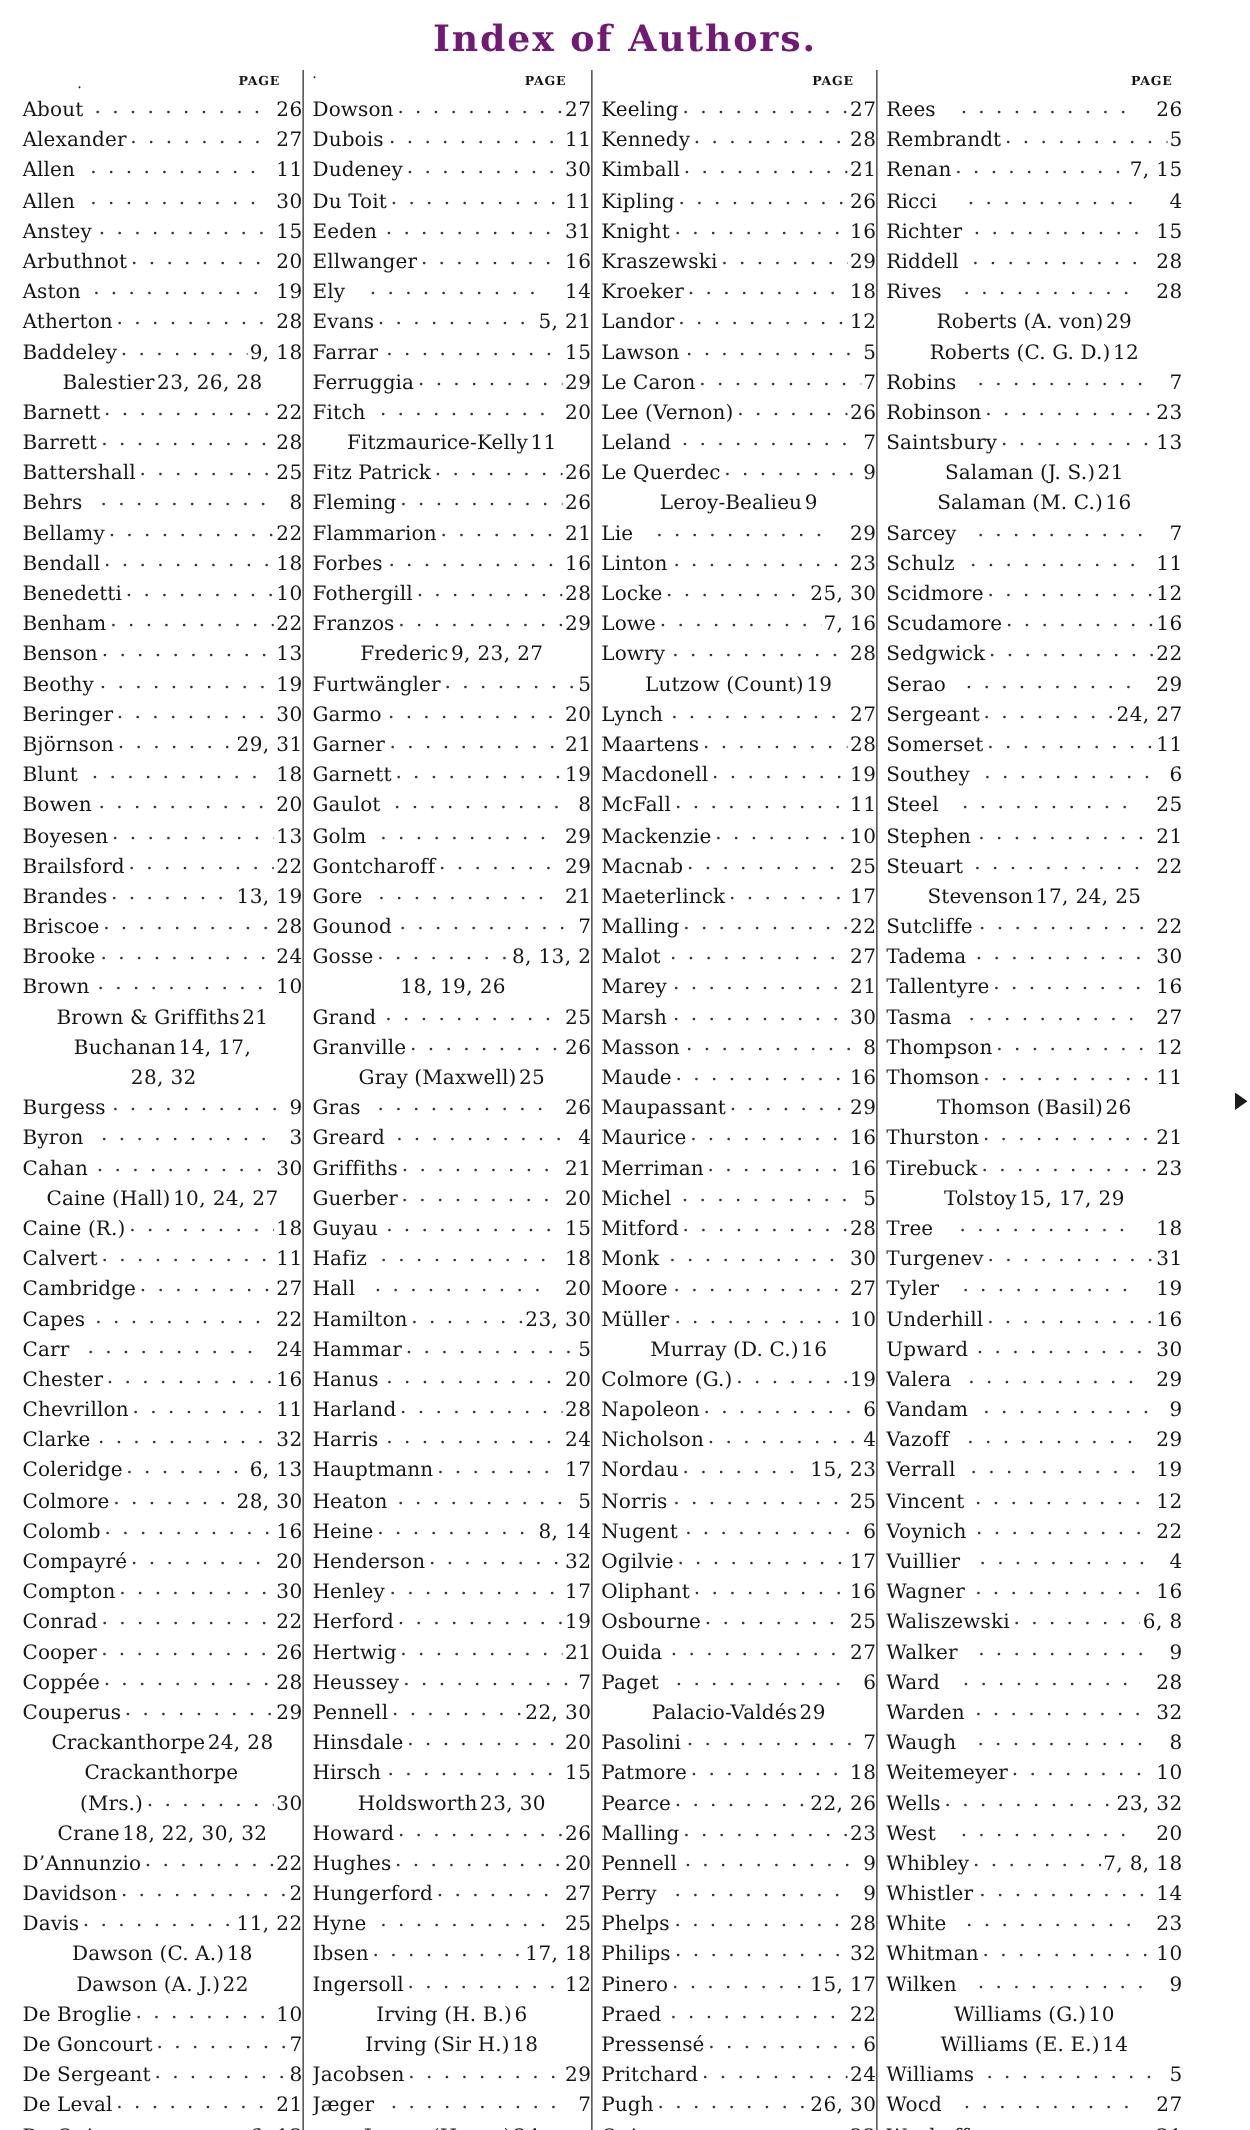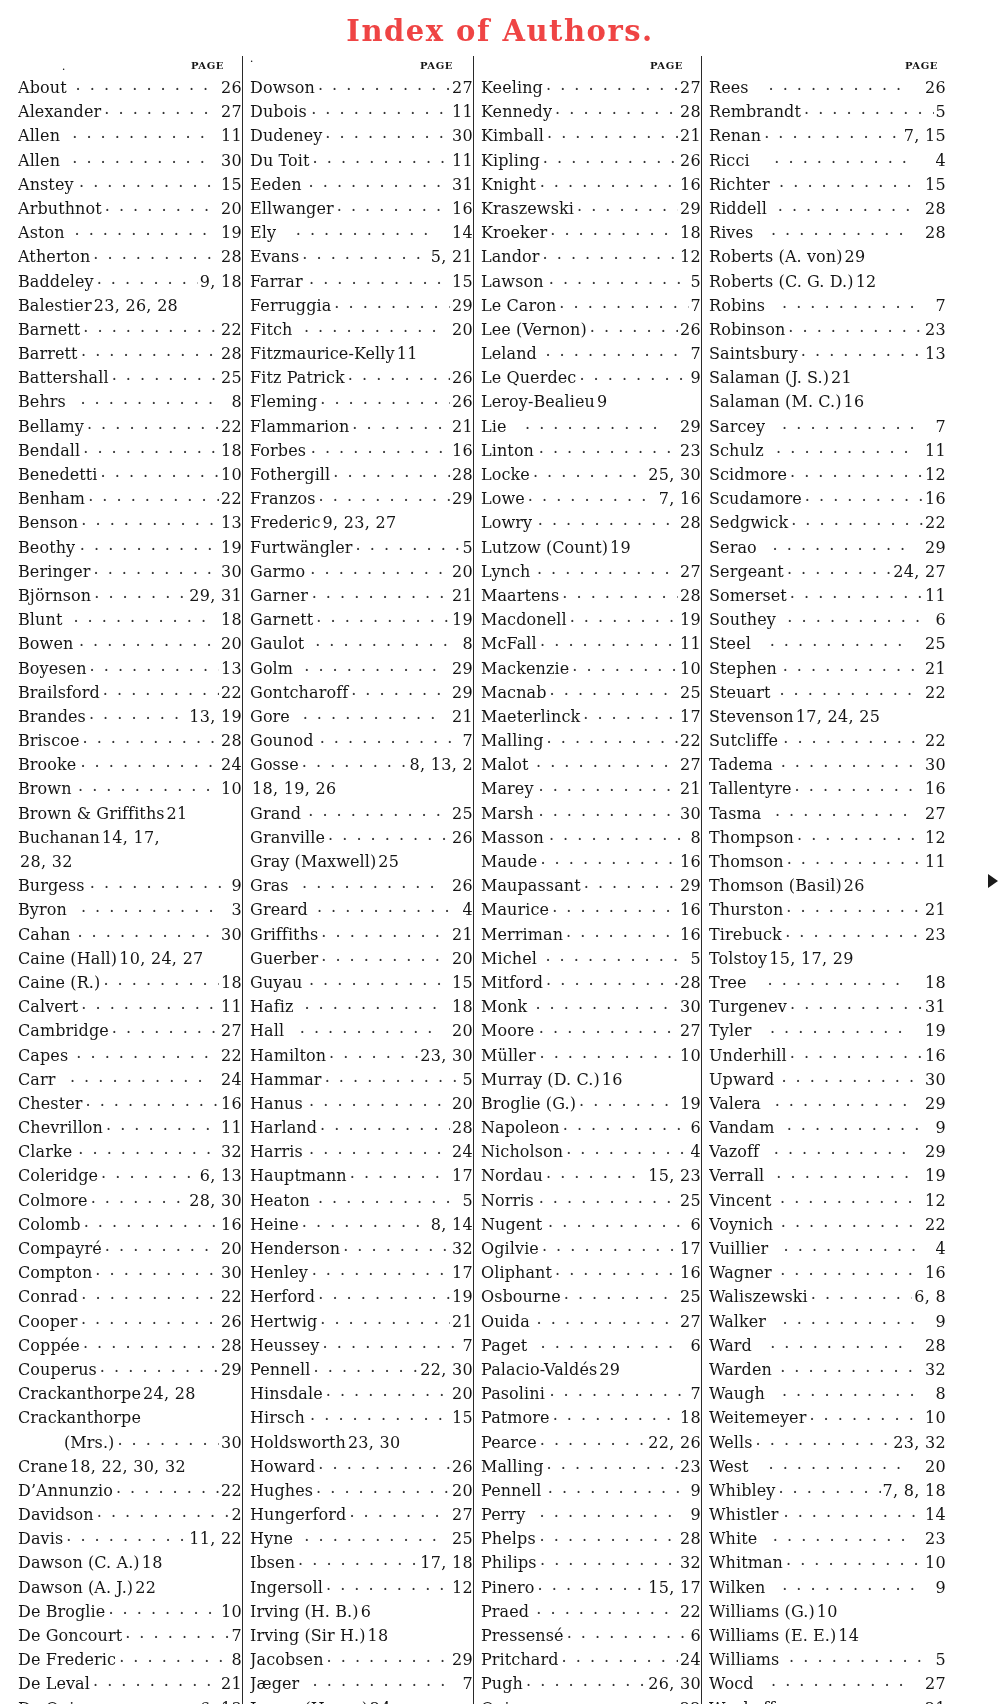--- a/index.html
+++ b/index.html
@@ -23,21 +23,21 @@
     padding: 0;
   }
   .page-title {
     text-align: center;
     font-family: "DejaVu Serif", serif;
     font-weight: bold;
     font-size: 29px;
     letter-spacing: 1.5px;
     margin: 14px 0 0 0;
     padding: 0;
-    color: #ef4444;
+    color: #701a75;
   }
   .dot-marks {
     position: absolute;
     font-size: 13px;
     color: #222;
   }
   .columns {
     display: flex;
     margin: 8px 0 0 0;
     padding: 0 12px 0 18px;
@@ -97,21 +97,21 @@
     position: relative;
     top: -3px;
   }
   .entry .pages {
     flex: 0 0 auto;
     text-align: right;
     letter-spacing: 0.3px;
     padding-left: 2px;
   }
   .entry.wide {
-    justify-content: flex-start;
+    justify-content: center;
   }
   .entry.indent2 .name {
     padding-left: 46px;
     text-align: right;
   }
   .edge-mark {
     position: absolute;
     right: 2px;
     width: 10px;
     height: 14px;
@@ -443,21 +443,21 @@
             <span class="name">De Broglie</span>
             <span class="leader">.     .     .     .     .     .     .     .     .     .</span>
             <span class="pages">10</span>
           </div>
           <div class="entry">
             <span class="name">De Goncourt</span>
             <span class="leader">.     .     .     .     .     .     .     .     .     .</span>
             <span class="pages">7</span>
           </div>
           <div class="entry">
-            <span class="name">De Frederic</span>
+            <span class="name">De Sergeant</span>
             <span class="leader">.     .     .     .     .     .     .     .     .     .</span>
             <span class="pages">8</span>
           </div>
           <div class="entry">
             <span class="name">De Leval</span>
             <span class="leader">.     .     .     .     .     .     .     .     .     .</span>
             <span class="pages">21</span>
           </div>
           <div class="entry">
             <span class="name">De Quincey</span>
@@ -1009,21 +1009,21 @@
           <div class="entry">
             <span class="name">Müller</span>
             <span class="leader">.     .     .     .     .     .     .     .     .     .</span>
             <span class="pages">10</span>
           </div>
           <div class="entry wide">
             <span class="name">Murray (D. C.)</span>
             <span class="pages">16</span>
           </div>
           <div class="entry">
-            <span class="name">Broglie (G.)</span>
+            <span class="name">Colmore (G.)</span>
             <span class="leader">.     .     .     .     .     .     .     .     .     .</span>
             <span class="pages">19</span>
           </div>
           <div class="entry">
             <span class="name">Napoleon</span>
             <span class="leader">.     .     .     .     .     .     .     .     .     .</span>
             <span class="pages">6</span>
           </div>
           <div class="entry">
             <span class="name">Nicholson</span>

